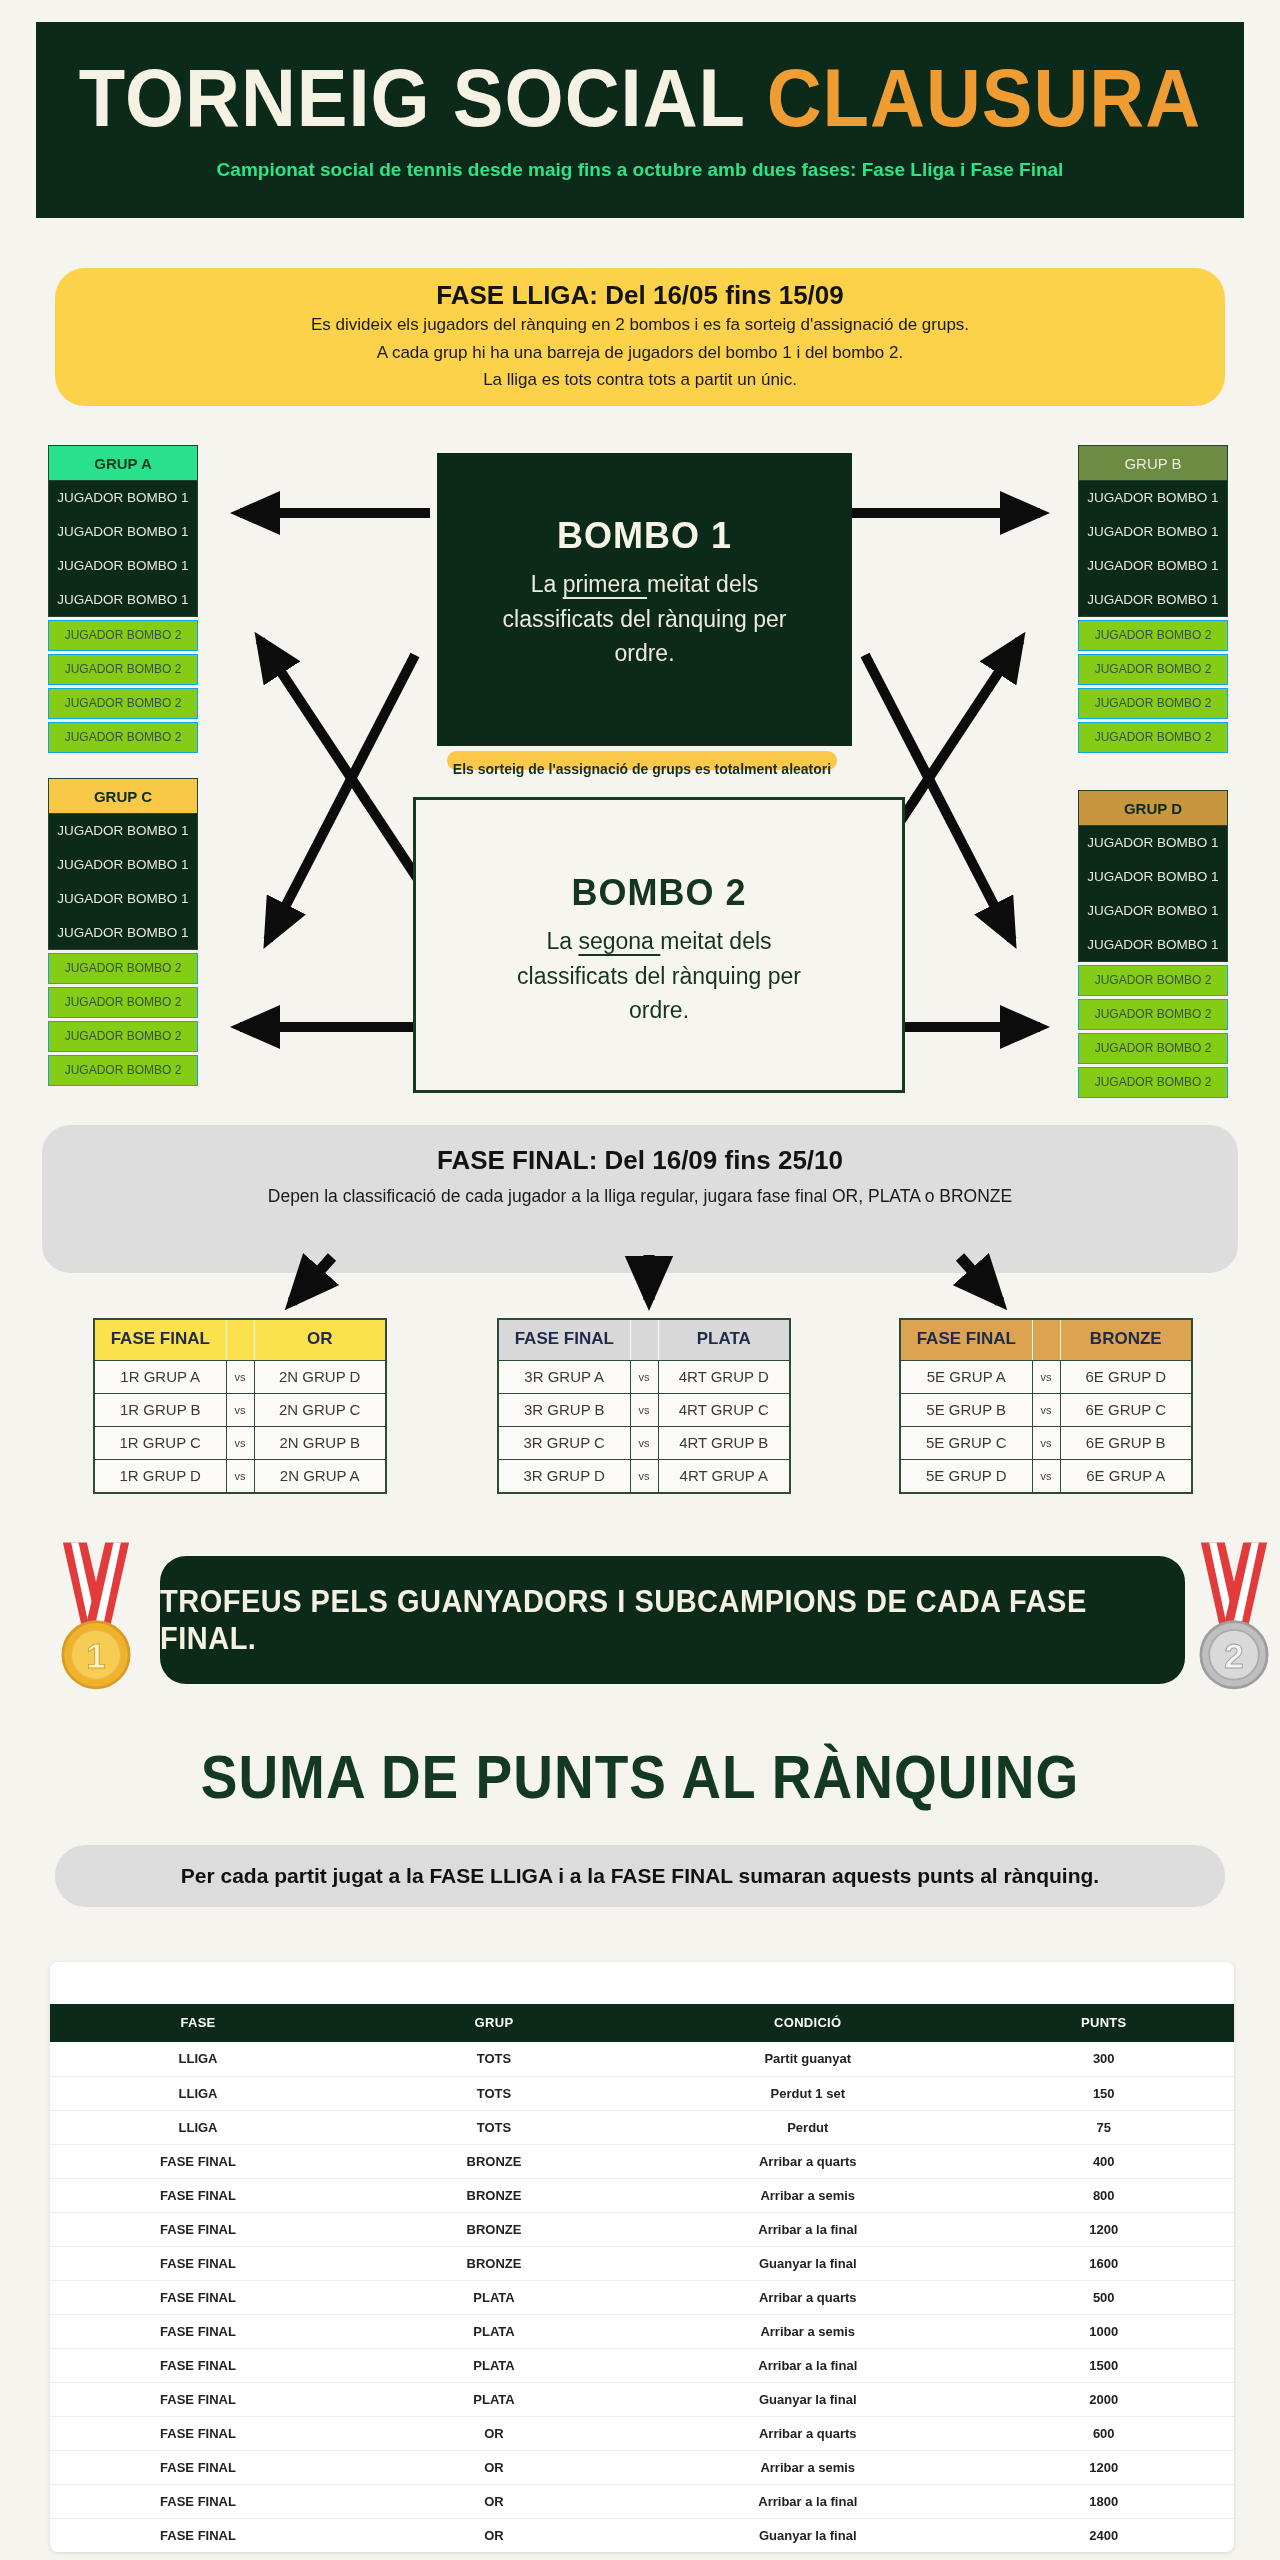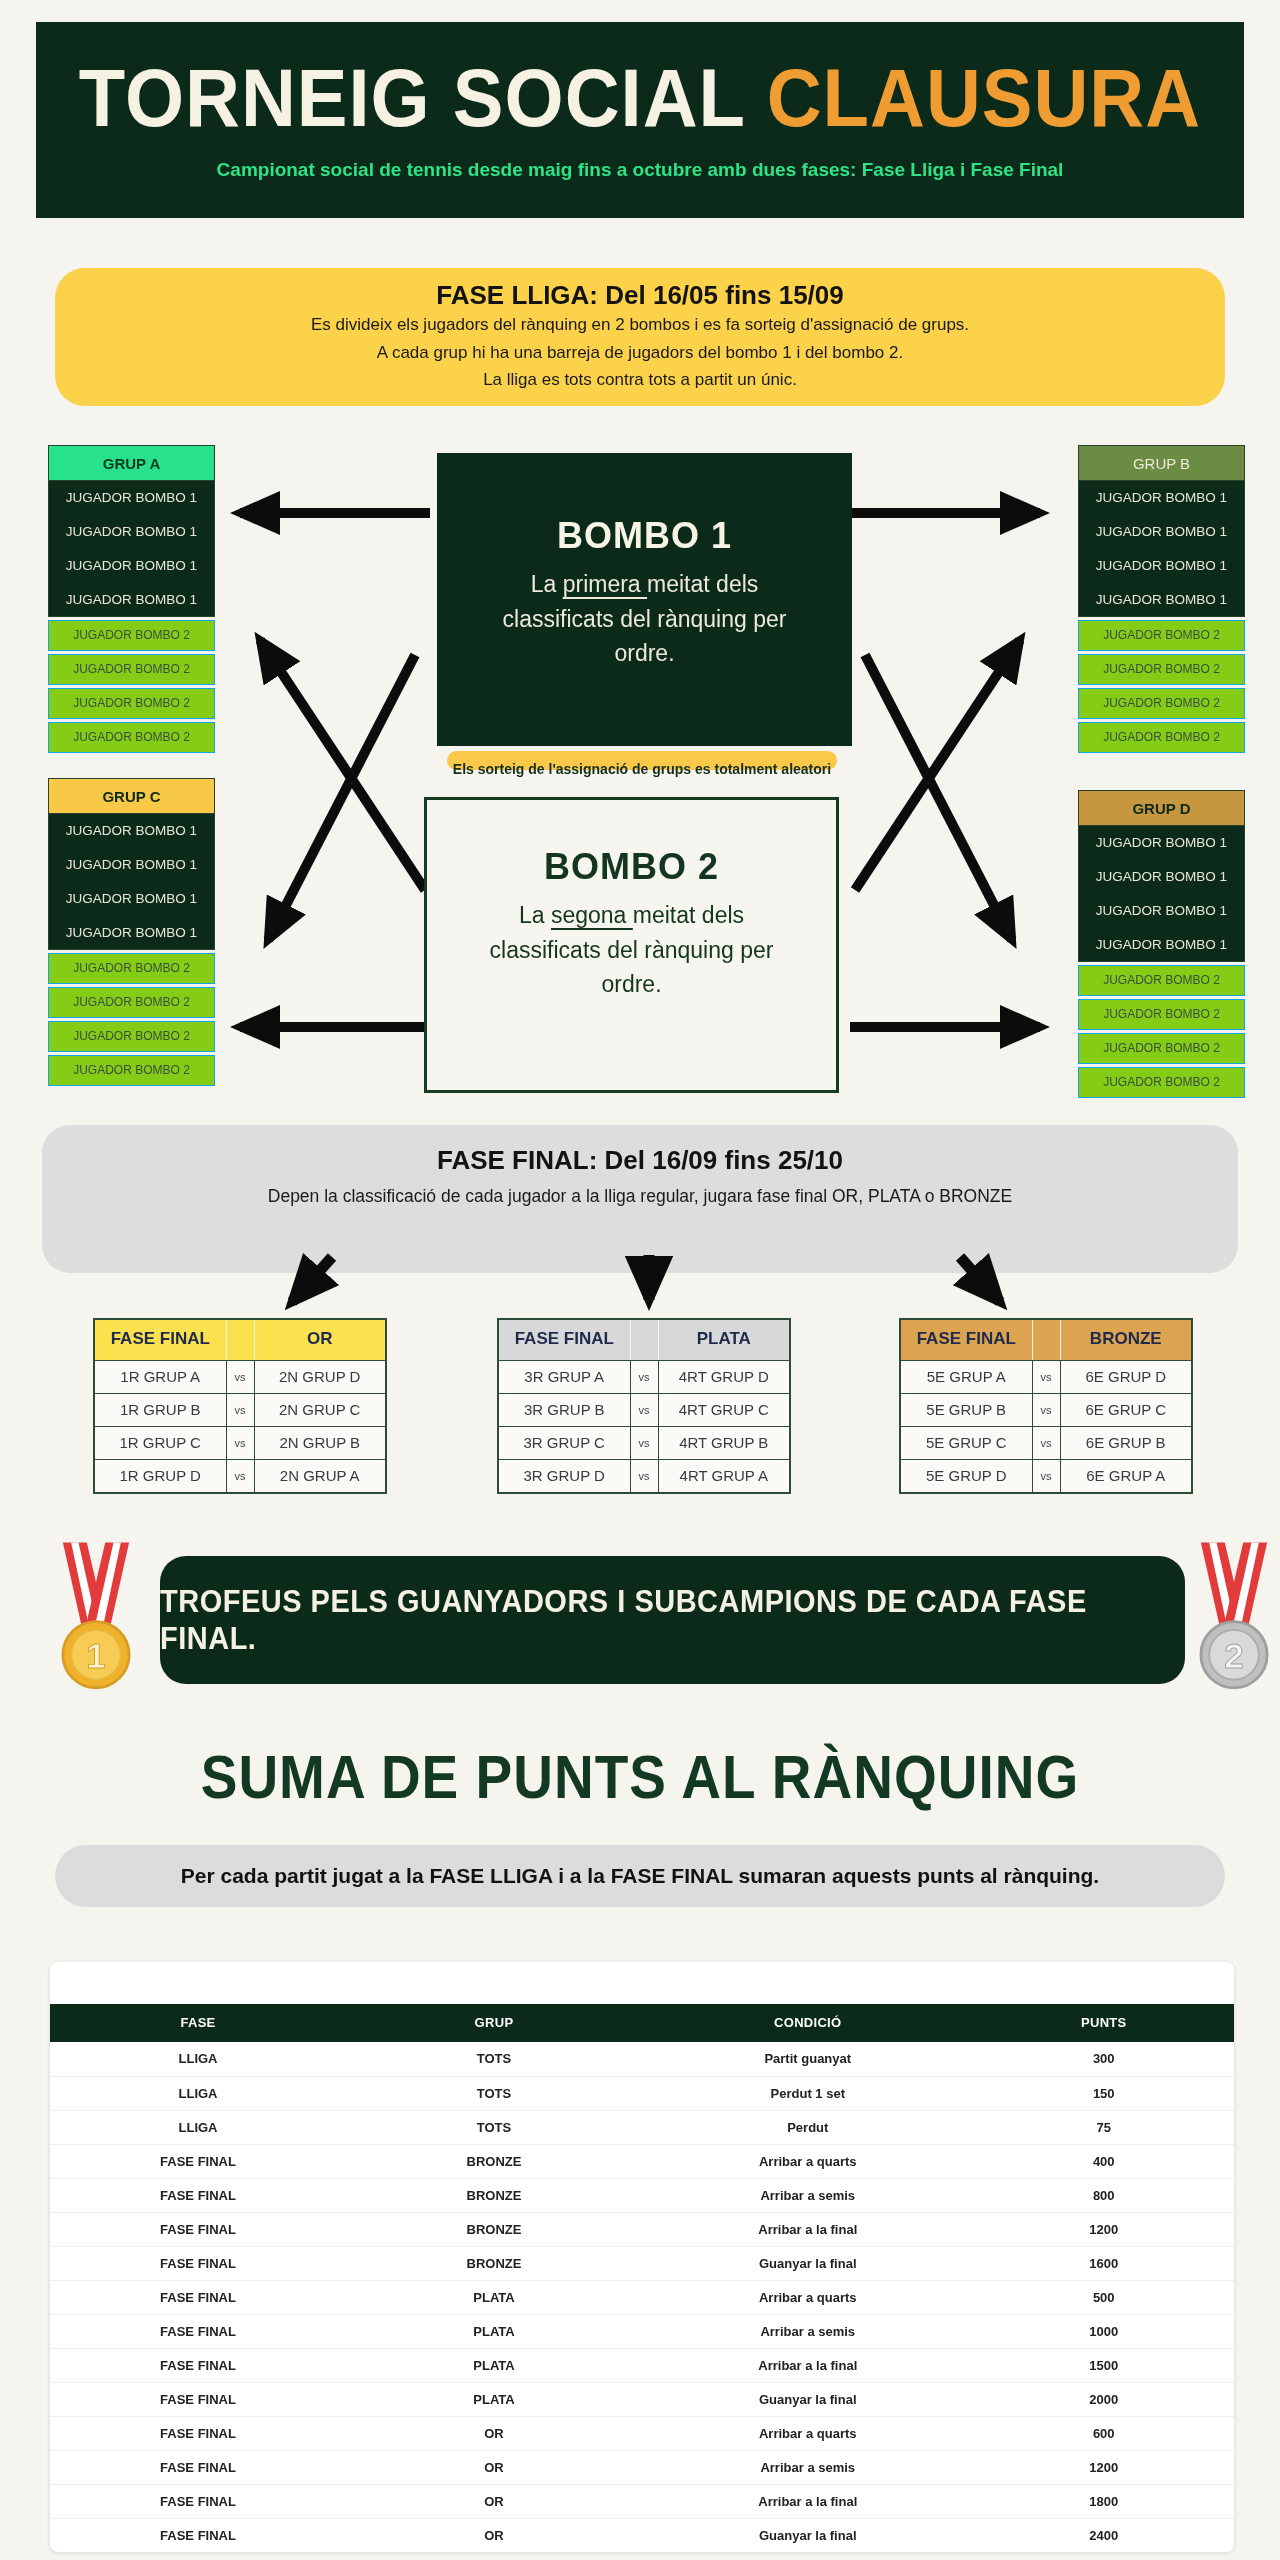--- a/index.html
+++ b/index.html
@@ -17,38 +17,38 @@
   
   .box-lliga { position:absolute; left:55px; top:268px; width:1170px; height:138px;
                background:#fcd24b; border-radius:30px; text-align:center; padding-top:12px; }
   .box-lliga .bl-title { font-size:26px; font-weight:800; color:#131313; }
   .box-lliga .bl-line { font-size:17px; color:#1a1a1a; line-height:1.62; font-weight:500; }
 
   
   .diagram { position:absolute; left:0; top:445px; width:1280px; height:660px; }
   .diagram-arrows, .arrows-down-svg { position:absolute; left:0; top:0; }
 
-  .gtable { position:absolute; width:167px; text-align:center;border-radius:18px; }
+  .gtable { position:absolute; width:150px; text-align:center;border-radius:18px; }
   .g-head { height:36px; line-height:36px; font-size:15px; border:1px solid #26422c; }
   .ga .g-head { background:#27e28a; color:#0e3b22; font-weight:600; }
   .gb .g-head { background:#6b8c42; color:#eee9da; font-weight:500; }
   .gc .g-head { background:#f8c947; color:#0e2b1a; font-weight:700; }
   .gd .g-head { background:#c6973f; color:#0e2b1a; font-weight:800; }
   .g-rows .g-row:nth-child(-n+4) { height:34px; line-height:34px; font-size:13.5px;
       background:#0c2a1a; color:#e9e7db; border-left:1px solid #26422c; border-right:1px solid #26422c; }
   .g-rows .g-row:nth-child(4) { border-bottom:1px solid #26422c; }
   .g-rows .g-row:nth-child(n+5) { height:31px; line-height:29px; font-size:12px; margin-top:3px;
       background:#84cc16; color:#39503f; border:1px solid #0ea5e9; }
 
   .bombo1 { position:absolute; left:437px; top:8px; width:415px; height:293px;
             background:#0c2a1a; text-align:center; padding-top:62px; }
   .bombo1 .b-title { font-size:36px; font-weight:800; color:#f7f4e6; letter-spacing:1px; }
   .bombo1 .b-text { margin:10px auto 0; width:340px; font-size:23px; color:#edeadb; line-height:1.5; }
-  .bombo2 { position:absolute; left:424px; top:352px; width:415px; height:296px;
-            background:#f7f5ef; border:3px solid #173a22; text-align:center; padding-top:46px; }
+  .bombo2 { position:absolute; left:413px; top:352px; width:492px; height:296px;
+            background:#f7f5ef; border:3px solid #173a22; text-align:center; padding-top:72px; }
   .bombo2 .b-title { font-size:36px; font-weight:800; color:#14351f; letter-spacing:1px; }
   .bombo2 .b-text { margin:10px auto 16px; width:340px; font-size:23px; color:#14351f; line-height:1.5; }
   .b-text u { text-underline-offset:5px; text-decoration-thickness:2px; }
 
   .note-pill { position:absolute; left:447px; top:306px; width:390px; height:19px;
                background:#fbc84a; border-radius:18px; line-height:36px; text-align:center;
                font-size:14px; font-weight:800; color:#14301c; }
 
   
   .box-final { position:absolute; left:42px; top:1125px; width:1196px; height:148px;

